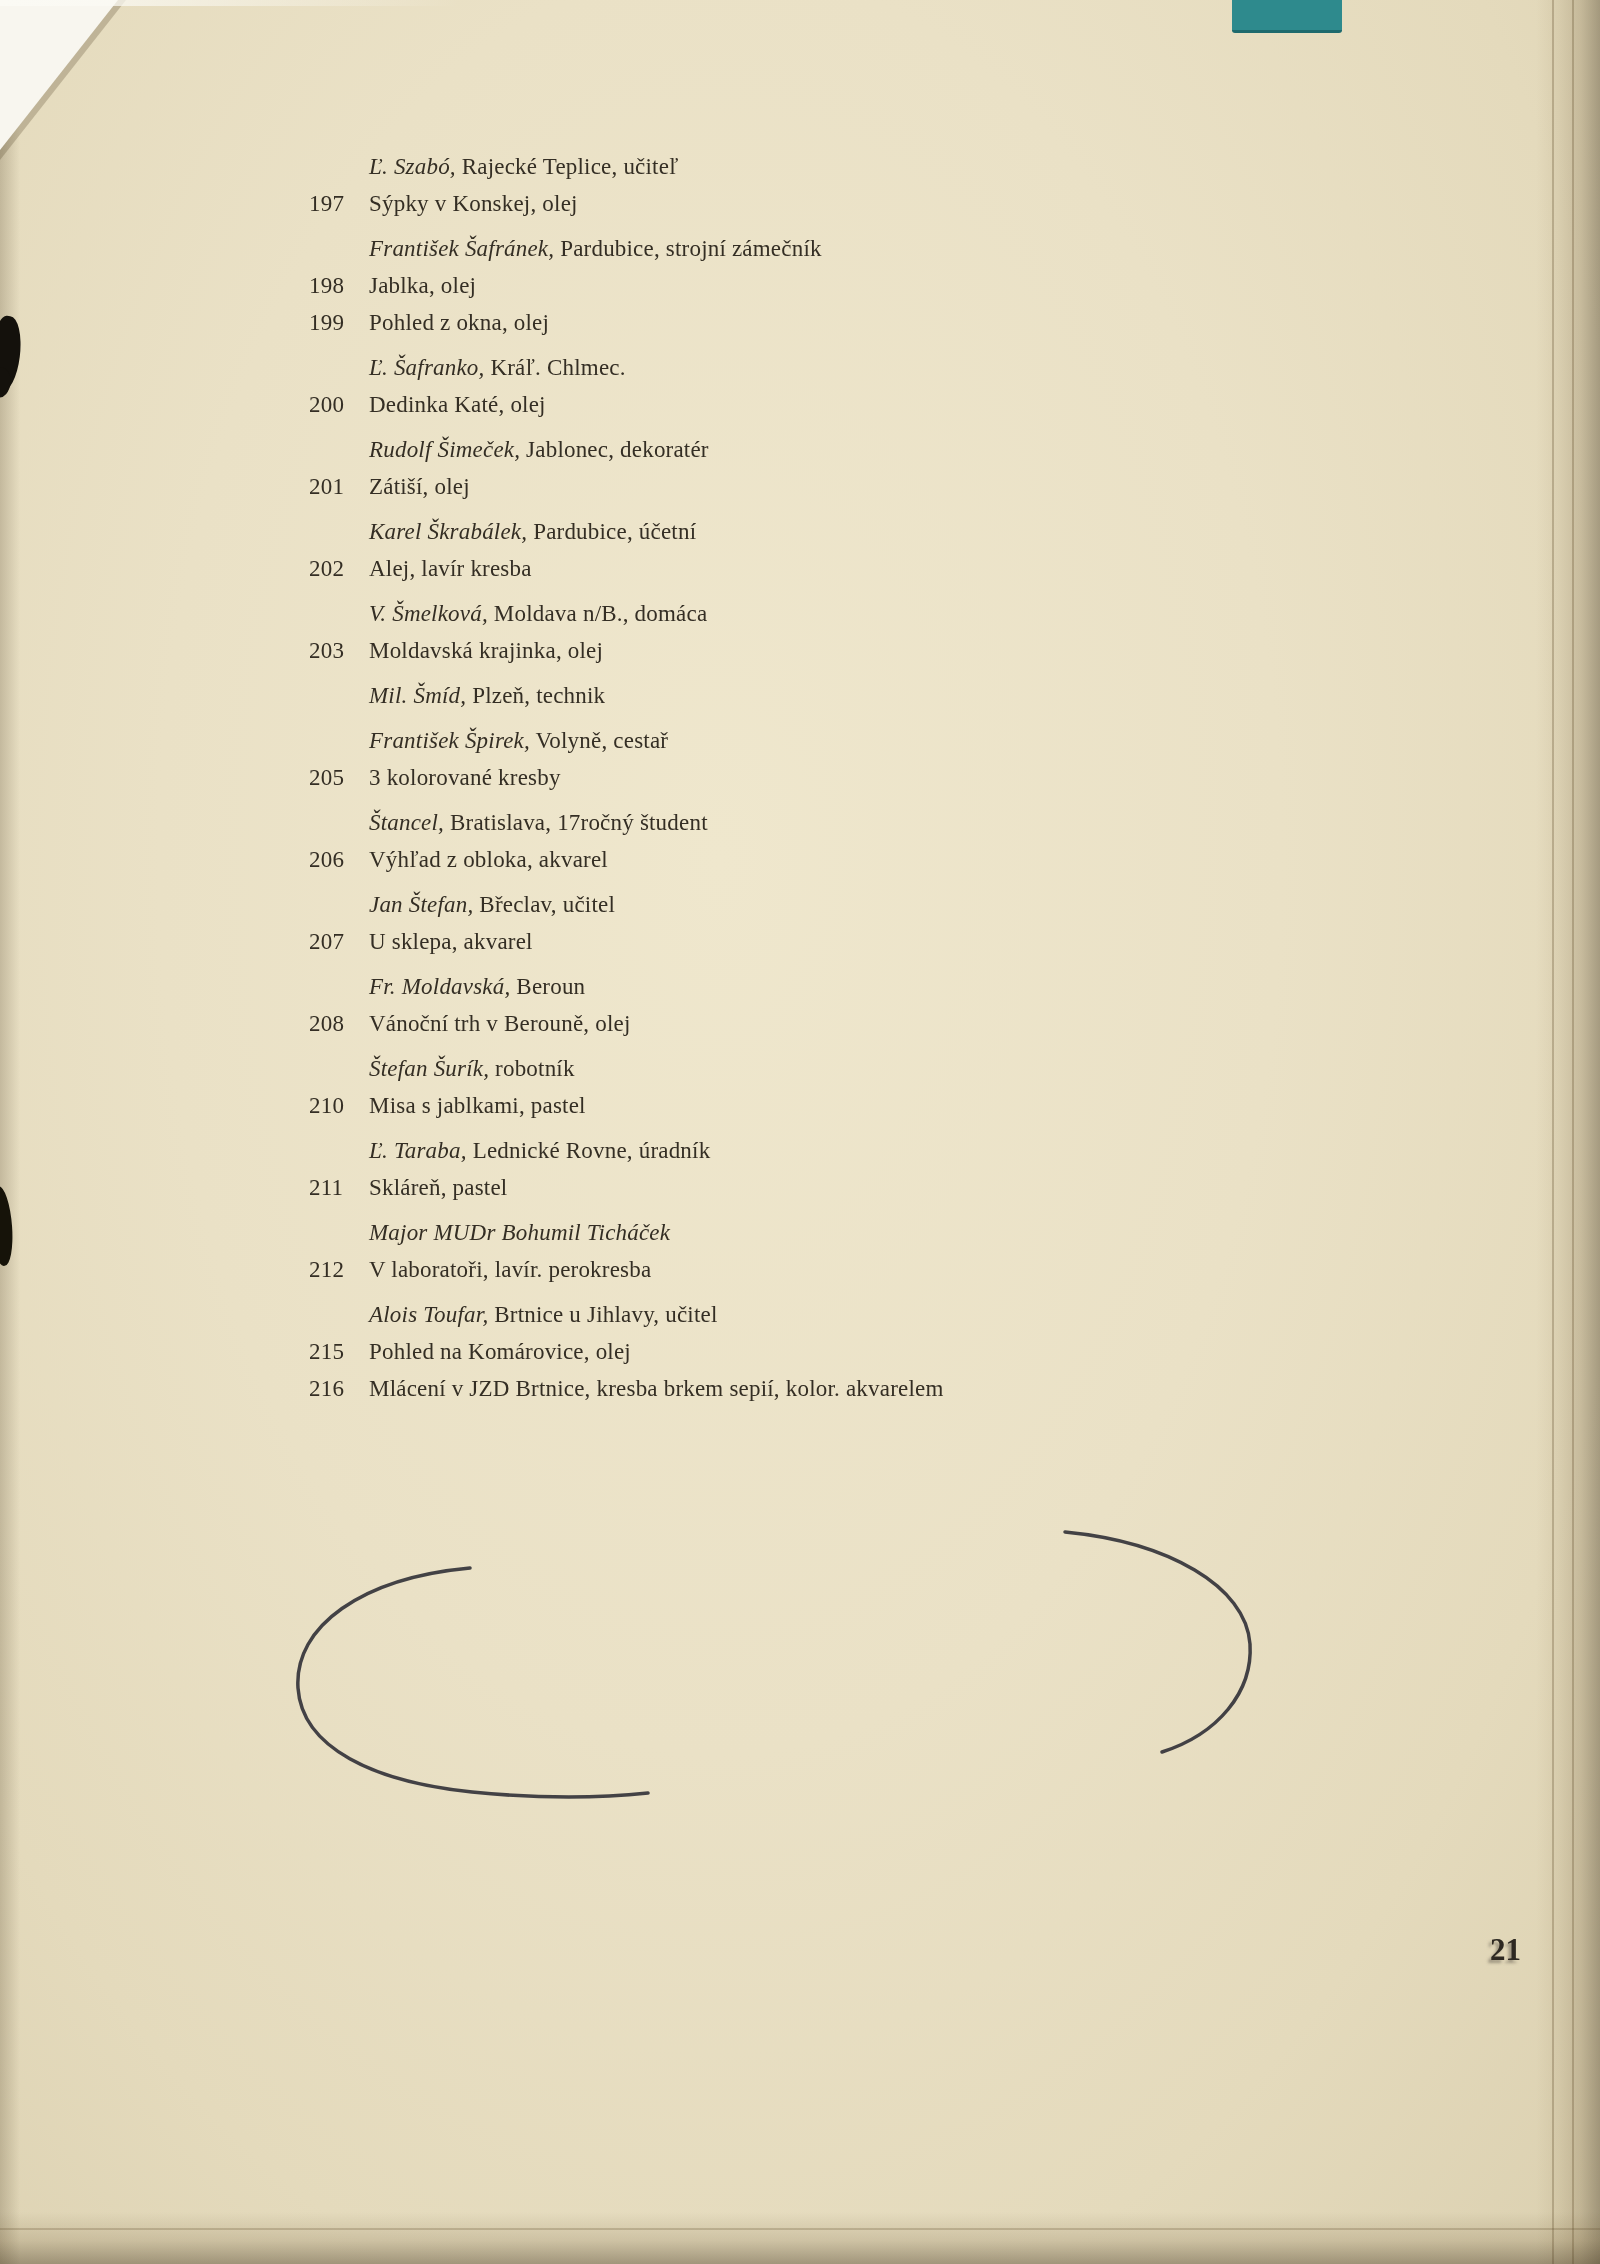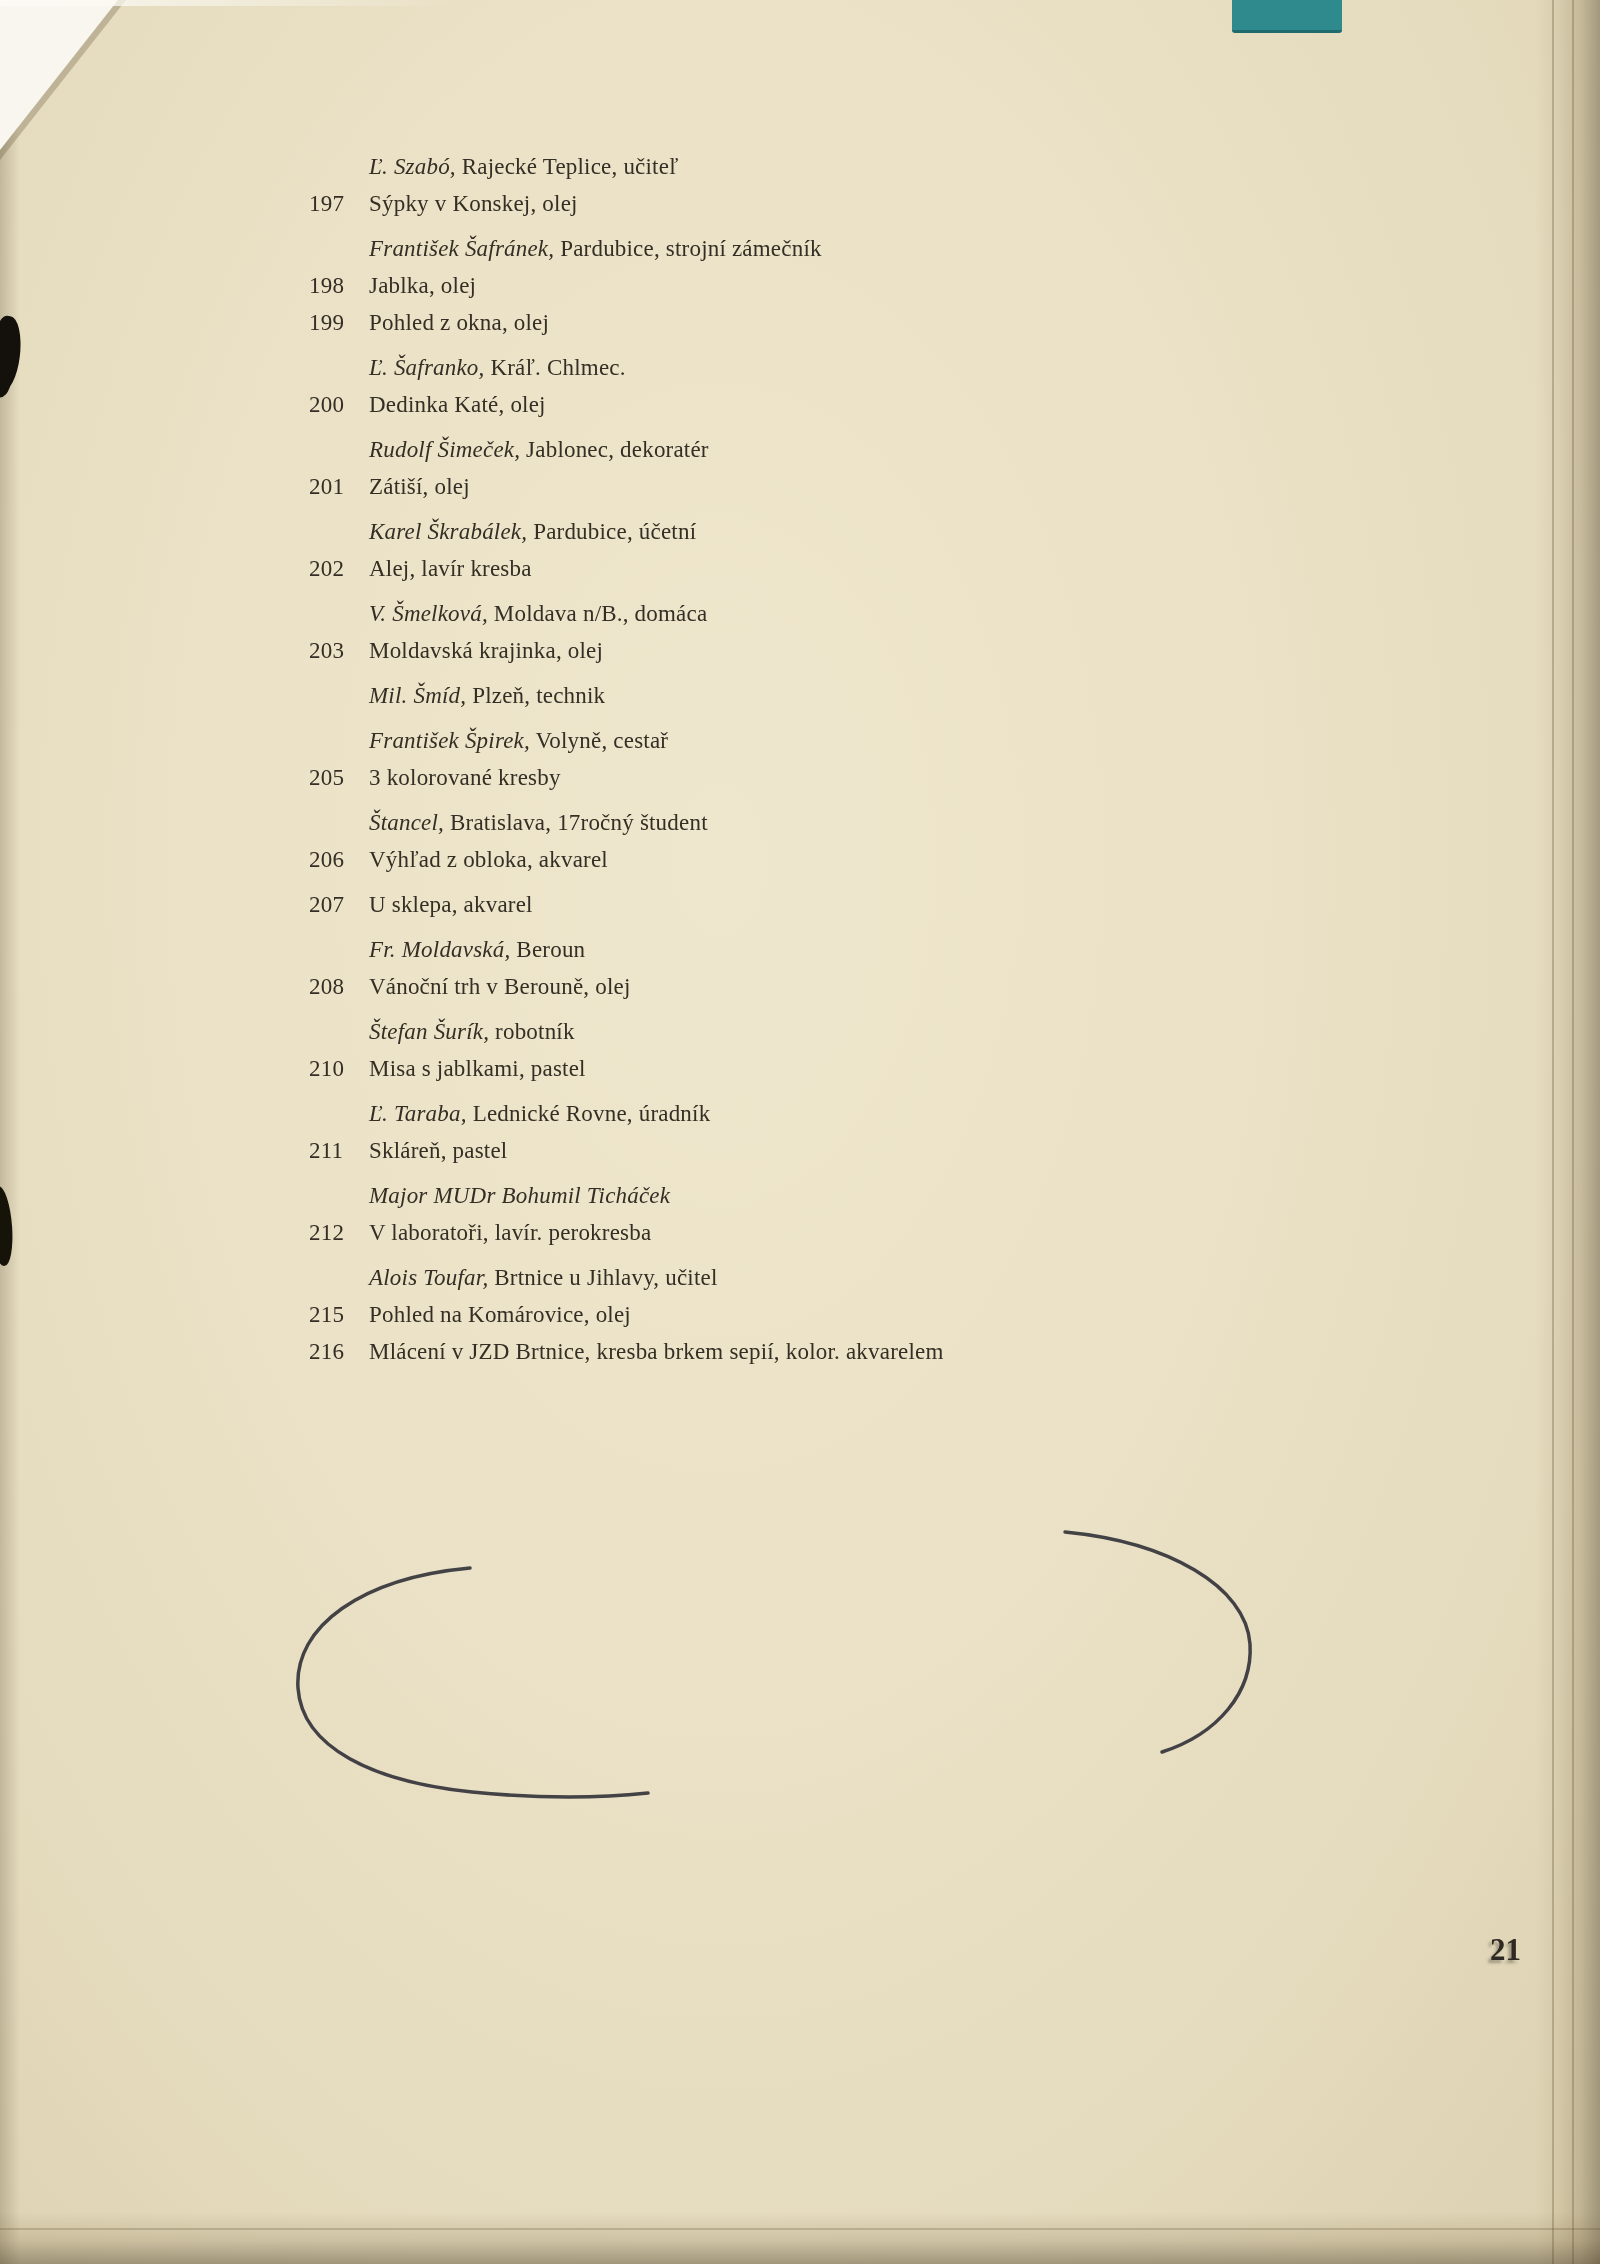--- a/index.html
+++ b/index.html
@@ -181,20 +181,21 @@
   </div>
       </div>
       <div class="entry">
     <div class="artist-line"><span class="artist-name">Štancel,</span><span class="artist-rest"> Bratislava, 17ročný študent</span></div>
   <div class="item-line">
     <span class="item-num">206</span>
     <span class="item-title">Výhľad z obloka, akvarel</span>
   </div>
       </div>
       <div class="entry">
+    <div class="artist-line"><span class="artist-name">Jan Štefan,</span><span class="artist-rest"> Břeclav, učitel</span></div>
   <div class="item-line">
     <span class="item-num">207</span>
     <span class="item-title">U sklepa, akvarel</span>
   </div>
       </div>
       <div class="entry">
     <div class="artist-line"><span class="artist-name">Fr. Moldavská,</span><span class="artist-rest"> Beroun</span></div>
   <div class="item-line">
     <span class="item-num">208</span>
     <span class="item-title">Vánoční trh v Berouně, olej</span>

